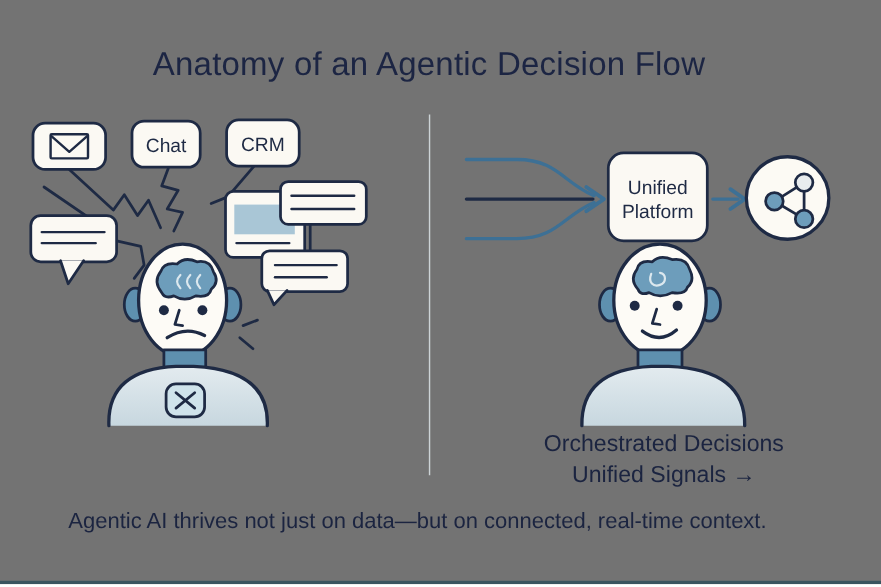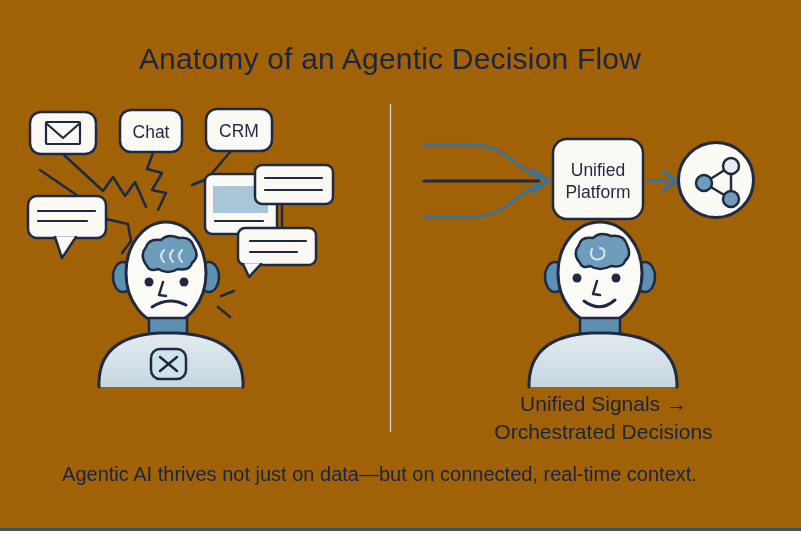--- a/index.html
+++ b/index.html
@@ -1,19 +1,19 @@
 <!DOCTYPE html>
 <html><head>
 <meta charset="utf-8">
 <style>
   html,body{margin:0;padding:0;}
   body{font-family:"Liberation Sans", sans-serif; background:#ffffff;}
   .canvas{
     position:relative; width:801px; height:534px; overflow:hidden;
-    background:#a16207; color:#1C2543;
+    background:#737373; color:#1C2543;
   }
   .page-title{
     position:absolute; top:42px; left:0; width:780px;
     text-align:center; font-size:30px; font-weight:500;
     color:#1C2543; letter-spacing:.2px;
   }
   .art{position:absolute; inset:0; width:801px; height:534px;}
   .caption{
     position:absolute; top:390px; text-align:center;
     font-size:21px; font-weight:500; color:#1B2440; line-height:28px;
@@ -176,21 +176,21 @@
         <path d="M597,281 L593,294 L600,295" fill="none" stroke="#1E2A44" stroke-width="2.5"></path>
         <path d="M584,301 Q600,313 615,300" fill="none" stroke="#1E2A44" stroke-width="3"></path>
         <rect x="580" y="318" width="40" height="22" fill="#5E90AF" stroke="#1E2A44" stroke-width="2.5"></rect>
         <path d="M529,387 Q528,336 592,333 L608,333 Q678,336 677,387" fill="url(#bodyGrad)" stroke="#1E2A44" stroke-width="3"></path>
       </g>
     </g>
   </svg>
 
 
   <div class="caption right">
+    <div>Orchestrated Decisions</div>
     <div>Unified Signals →</div>
-    <div>Orchestrated Decisions</div>
   </div>
 
   <div class="footer-tagline">Agentic AI thrives not just on data—but on connected, real-time context.</div>
 
   <div class="bottom-bar"></div>
   <div class="bottom-white"></div>
 </div>
 
 </body></html>

